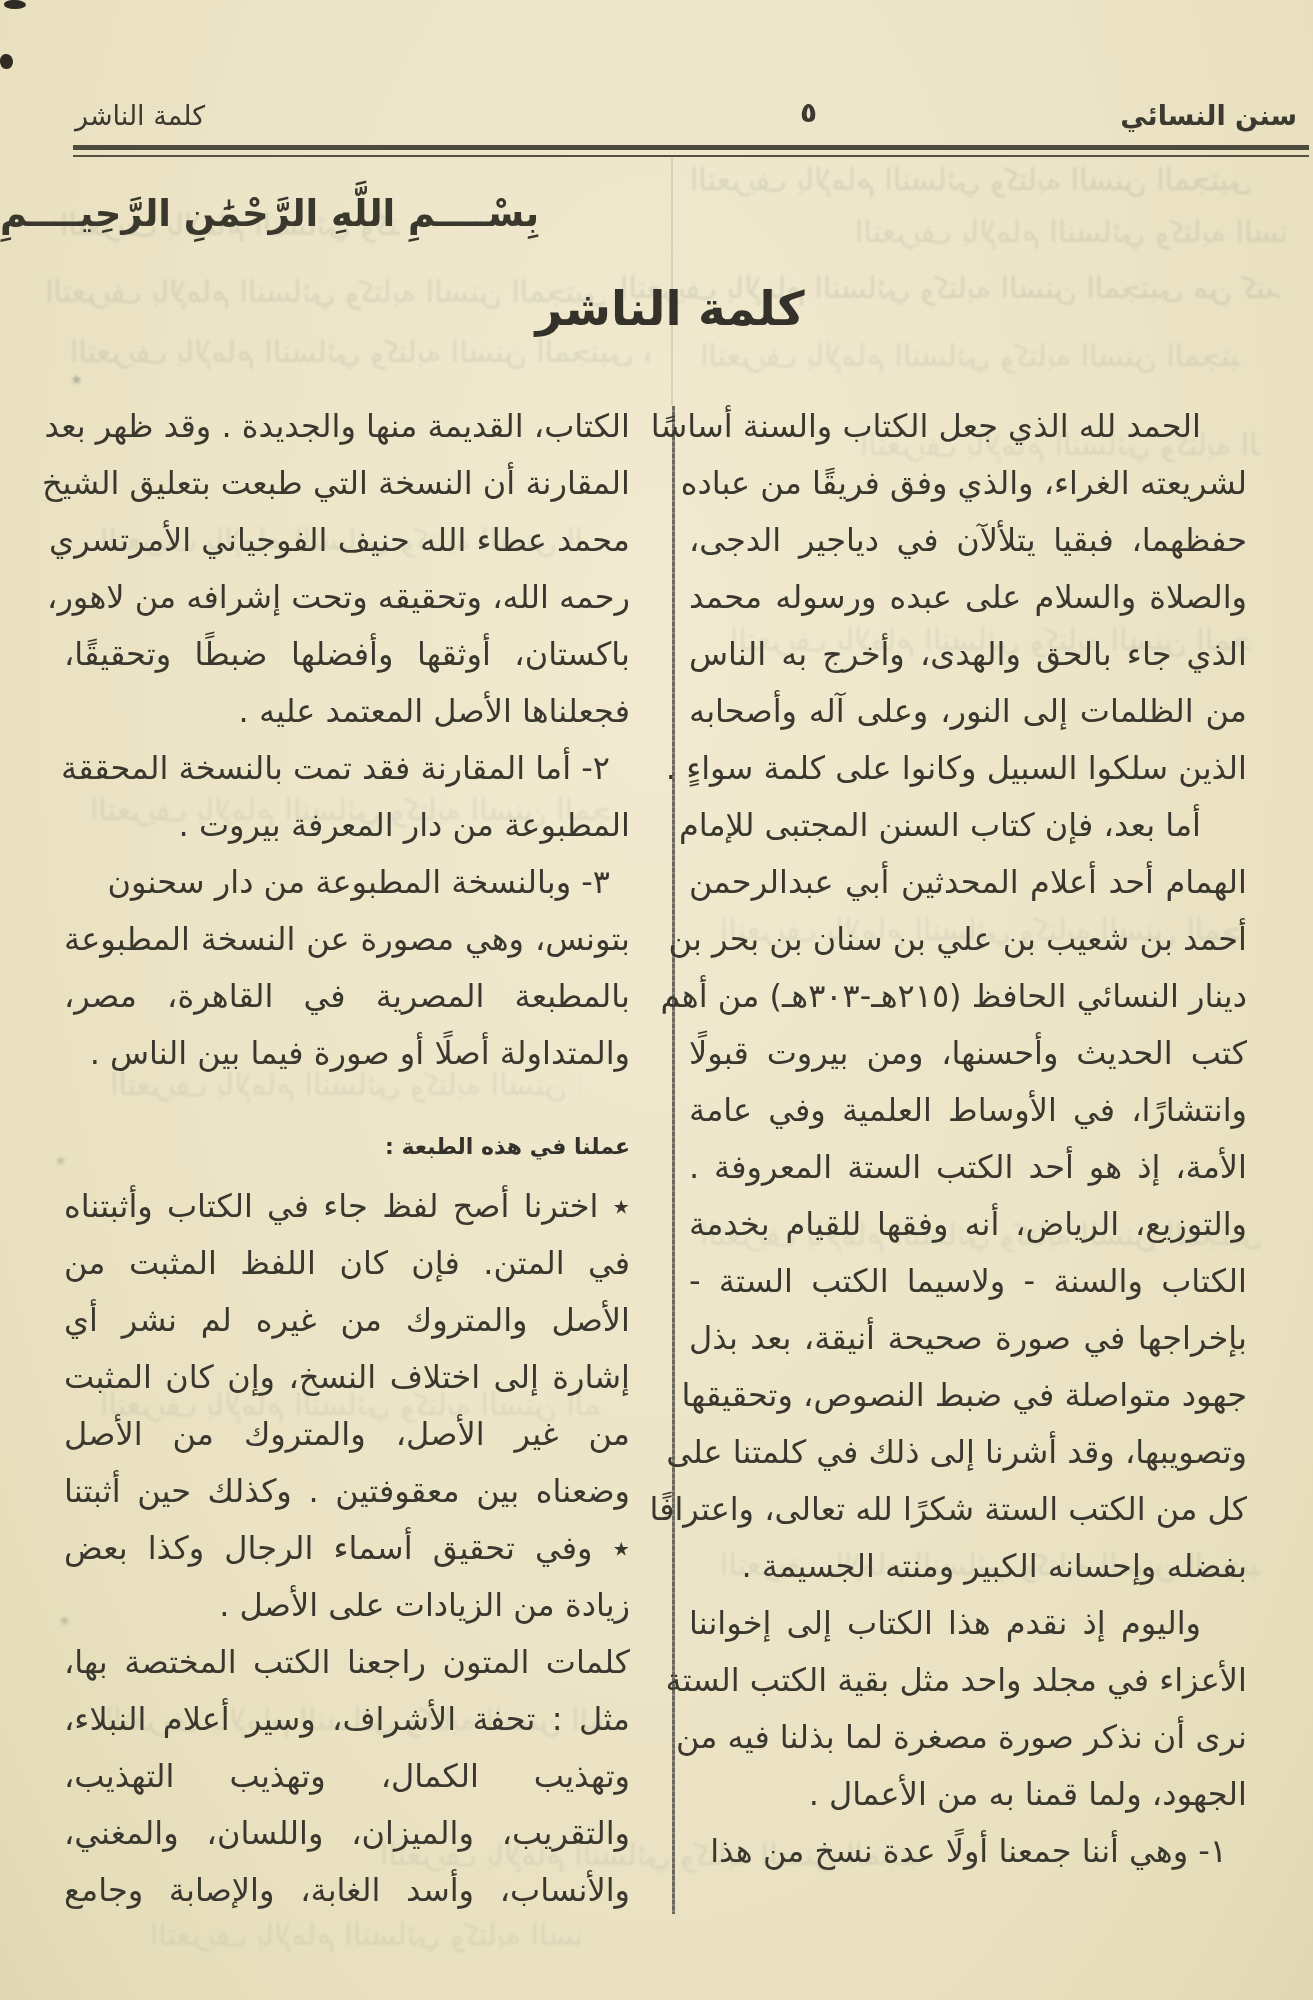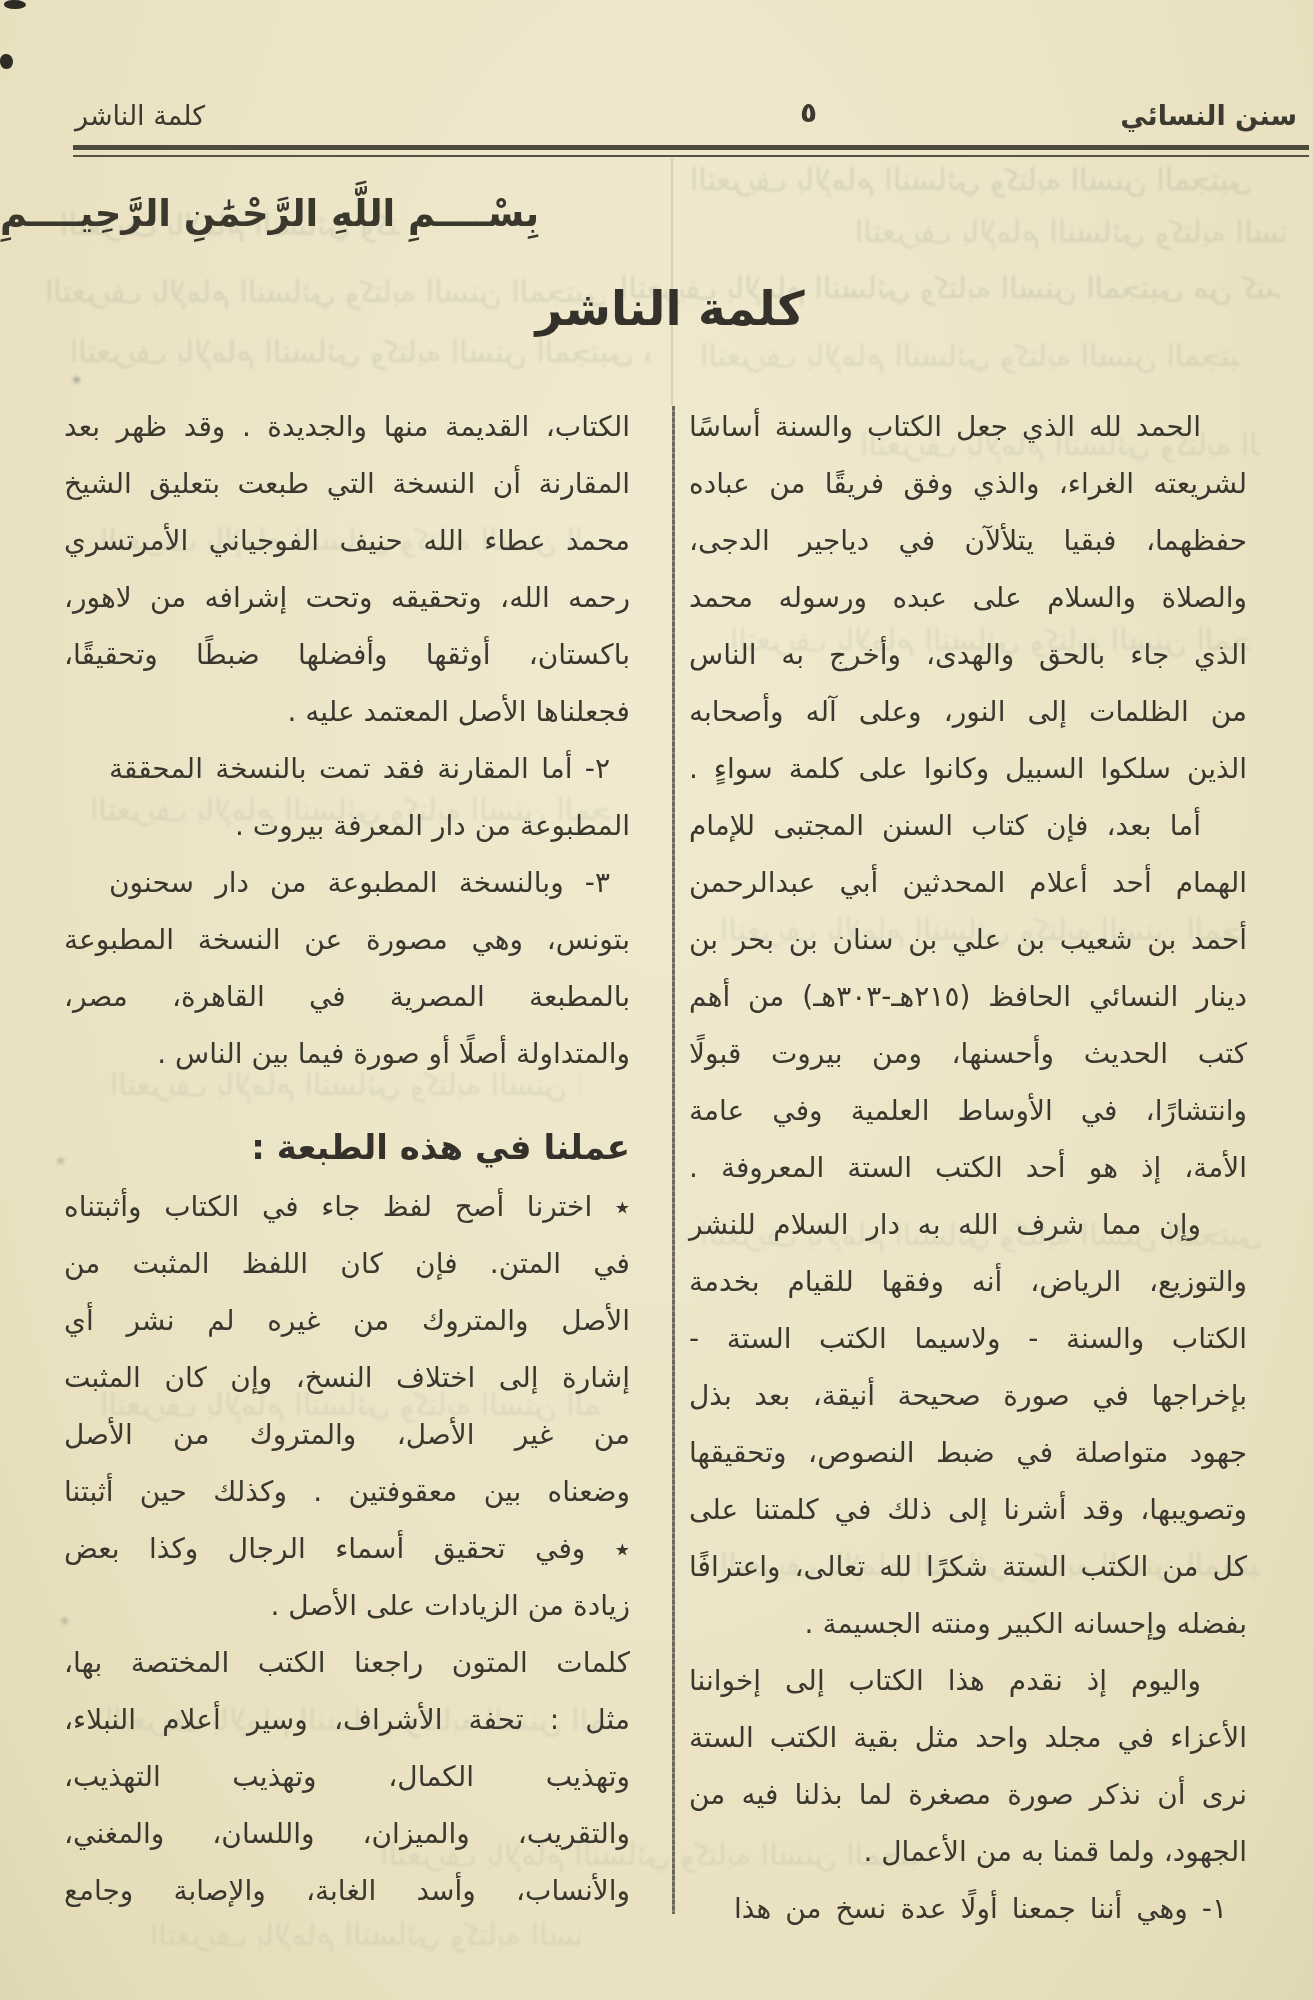--- a/index.html
+++ b/index.html
@@ -25,28 +25,28 @@
            font-size:37px; font-weight:bold; letter-spacing:1px; color:#3a382c;}
   .title{position:absolute; top:281px; left:20px; width:1300px; text-align:center;
          font-size:47px; font-weight:bold; color:#33312a;}
   
   .col{position:absolute; top:398px;}
   .col.rightcol{right:66px; width:558px;}
   .col.leftcol{left:64px; width:566px;}
   .divider{position:absolute; left:672px; top:406px; width:3px; height:1508px;
            background:repeating-linear-gradient(180deg,#55524a 0 4px,#7a766a 4px 6px);
            opacity:.85;}
-  .ln{height:57px; line-height:57px; font-size:28px; white-space:nowrap;
+  .ln{height:57px; line-height:57px; font-size:32px; white-space:nowrap;
       text-align:justify; text-align-last:justify; -moz-text-align-last:justify;
       color:#3a382e;}
   .ln.first{padding-right:46px;}
   .ln.item{padding-right:20px;margin-left:45px;}
   .ln.last{text-align-last:right; -moz-text-align-last:right;}
   .ln.bullet{text-align-last:justify;}
-  .subhead{margin-top:34px; height:62px; line-height:62px; font-size:34px; font-weight:bold;
+  .subhead{margin-top:34px; height:62px; line-height:62px; font-size:22px; font-weight:bold;
            text-align:right; color:#33312a;}
   
   .ghost{position:absolute; overflow:hidden; white-space:nowrap; font-size:30px;
          color:#7d8c80; transform:scaleX(-1); filter:blur(1.1px); pointer-events:none;
          height:40px; line-height:40px;}
   .gstar{position:absolute; font-size:24px; color:#6d7a6e; filter:blur(0.8px); pointer-events:none;}
   
   .smudge{position:absolute; background:#2d2b24; border-radius:45% 55% 50% 50%;}
 </style>
 </head>
@@ -104,21 +104,20 @@
       <div class="ln mid">الذي جاء بالحق والهدى، وأخرج به الناس</div>
       <div class="ln mid">من الظلمات إلى النور، وعلى آله وأصحابه</div>
       <div class="ln mid">الذين سلكوا السبيل وكانوا على كلمة سواءٍ .</div>
       <div class="ln first">أما بعد، فإن كتاب السنن المجتبى للإمام</div>
       <div class="ln mid">الهمام أحد أعلام المحدثين أبي عبدالرحمن</div>
       <div class="ln mid">أحمد بن شعيب بن علي بن سنان بن بحر بن</div>
       <div class="ln mid">دينار النسائي الحافظ (٢١٥هـ-٣٠٣هـ) من أهم</div>
       <div class="ln mid">كتب الحديث وأحسنها، ومن بيروت قبولًا</div>
       <div class="ln mid">وانتشارًا، في الأوساط العلمية وفي عامة</div>
       <div class="ln mid">الأمة، إذ هو أحد الكتب الستة المعروفة .</div>
-      <div class="ln first">وإن مما شرف الله به دار السلام للنشر</div>
       <div class="ln mid">والتوزيع، الرياض، أنه وفقها للقيام بخدمة</div>
       <div class="ln mid">الكتاب والسنة - ولاسيما الكتب الستة -</div>
       <div class="ln mid">بإخراجها في صورة صحيحة أنيقة، بعد بذل</div>
       <div class="ln mid">جهود متواصلة في ضبط النصوص، وتحقيقها</div>
       <div class="ln mid">وتصويبها، وقد أشرنا إلى ذلك في كلمتنا على</div>
       <div class="ln mid">كل من الكتب الستة شكرًا لله تعالى، واعترافًا</div>
       <div class="ln last">بفضله وإحسانه الكبير ومنته الجسيمة .</div>
       <div class="ln first">واليوم إذ نقدم هذا الكتاب إلى إخواننا</div>
       <div class="ln mid">الأعزاء في مجلد واحد مثل بقية الكتب الستة</div>
       <div class="ln mid">نرى أن نذكر صورة مصغرة لما بذلنا فيه من</div>

